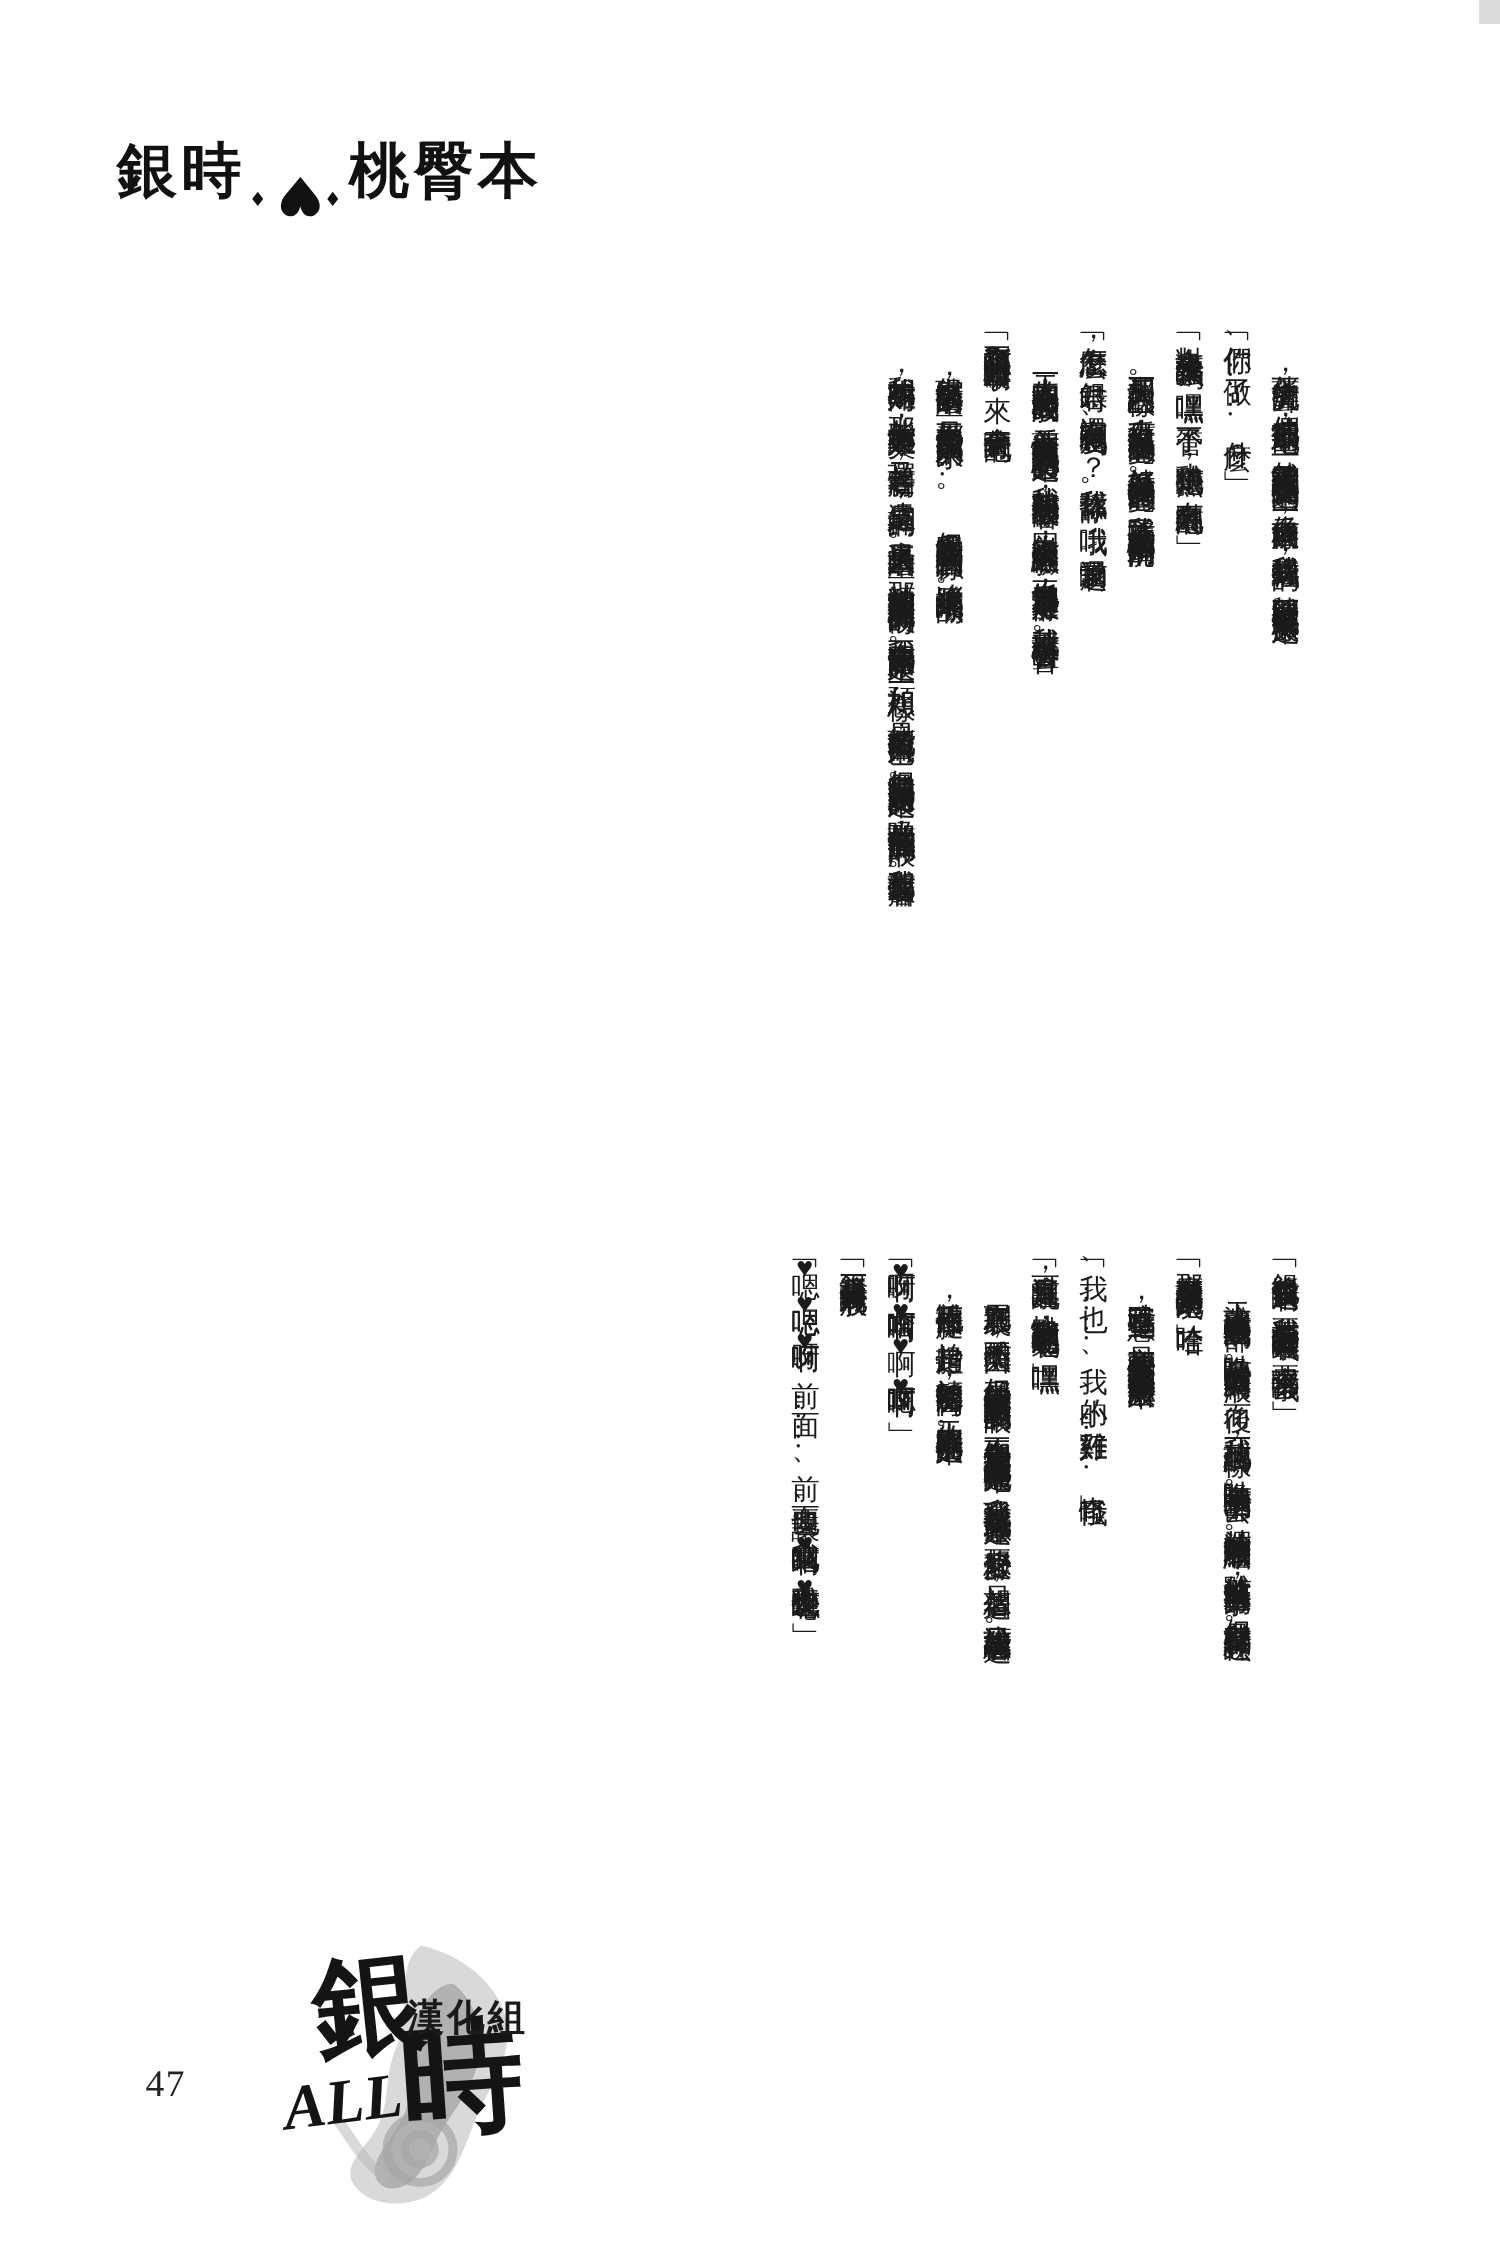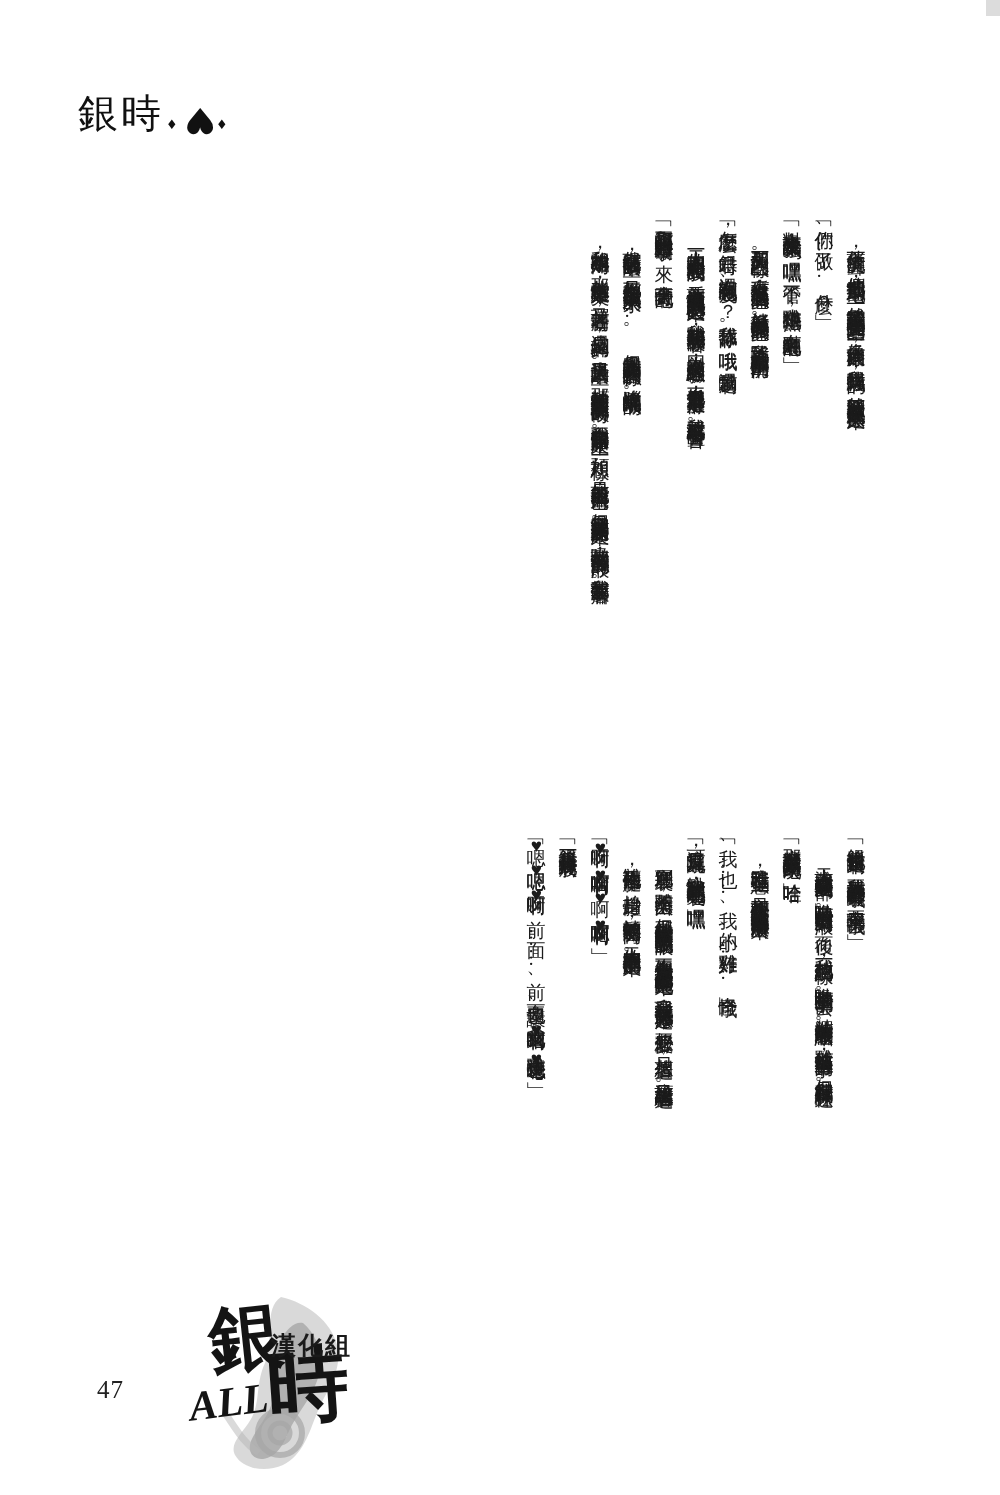--- a/index.html
+++ b/index.html
@@ -7,23 +7,23 @@
     width:1000px;height:1495px;
     background:#ffffff;
     position:relative;
     overflow:hidden;
     font-family:"Liberation Serif","DejaVu Serif",serif;
     color:#1c1c1c;
   }
   
   .title{
     position:absolute;left:78px;top:86px;
-    font-size:40px;font-weight:normal;letter-spacing:3px;
+    font-size:40px;font-weight:bold;letter-spacing:3px;
     white-space:nowrap;color:#111;
-    display:flex;align-items:center;
+    display:flex;
   }
   .title-icon{
     display:inline-flex;align-items:flex-end;
     margin:0 2px;position:relative;top:6px;
   }
   .title-icon .heart{
     display:inline-block;
     font-family:"DejaVu Sans",sans-serif;
     font-size:36px;line-height:36px;
     transform:rotate(180deg);
@@ -88,20 +88,21 @@
 </head>
 <body>
 
 <div class="title">
   <span>銀時</span>
   <span class="title-icon">
       <span class="diamond">♦</span>
       <span class="heart">♥</span>
       <span class="diamond">♦</span>
     </span>
+  <span>桃臀本</span>
 </div>
 
 <div id="top-block" class="vblock">
     <p class="para indent">伴著下流的笑聲，他們把我放到了地面上，然後讓我聞了到現在為止從未聞過的，像香一樣的東西，我覺得輕飄飄的，然後股間就突然像燒一樣熱了起來。</p>
     <p class="para">「你們、做了……什麼？」</p>
     <p class="para">「對小鬼來說藥效太強了嗎？嘿嘿嘿，不管了，小雞雞很熱吧，有點癢癢的吧。」</p>
     <p class="para indent">和那個天人說的一樣。有一種從來沒有感受過的感覺，就好像微風愛撫身體的感覺。我陷入了連自己站起來都做不到的情況。</p>
     <p class="para">「怎麼怎麼，銀時君，還沒有剝開包皮嗎、？我幫你舔舔。哦哦，還勃起了啊」</p>
     <p class="para indent">天人中的一人把開始舔起我的股間，看著這個情況的其他的天人就噁心的笑起來，我的小雞雞和屁股被舔著，因為從來沒有這樣的經驗，也不知道是舒服還是不舒服，我就這樣忍耐著不發出聲音。</p>
     <p class="para">「不輕易叫啊〜銀醬〜好礙事啊，來，含著大哥哥的吧」</p>

